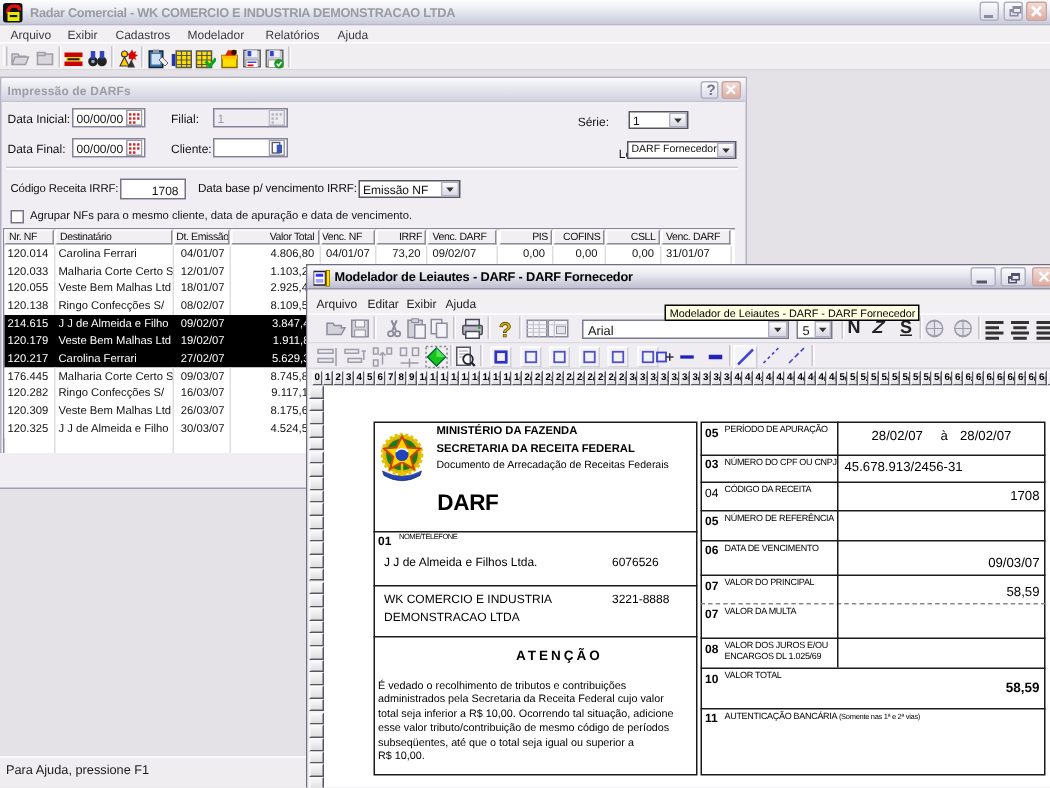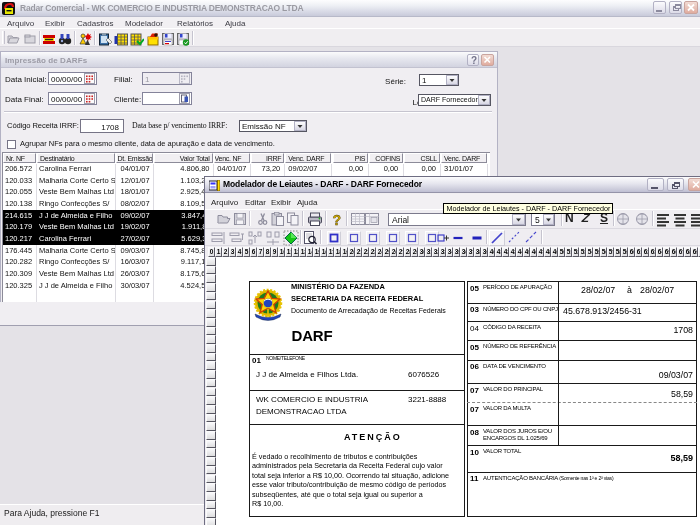--- a/index.html
+++ b/index.html
@@ -223,21 +223,21 @@
 <div style="position:absolute;left:478px;top:95px;width:12px;height:10px;background:linear-gradient(180deg,#fdfdfe,#d8d7e4);border:1px solid #b2b1c4;">
     <svg width="10" height="8">
       <path d="M2.5 3 L5 6 L7.5 3 Z" fill="#333"></path>
     </svg>
   </div>
 <div style="position:absolute;left:4px;top:111px;width:488px;height:2px;border-top:1px solid #c6c4cf;border-bottom:1px solid #fff;"></div>
 <div style="position:absolute;left:7px;top:122px;font-size:7.6px;color:#111;letter-spacing:-0.1px;">Código Receita IRRF:</div>
 <div style="position:absolute;left:80px;top:119px;width:44px;height:14px;background:#fff;border:1px solid #767486;">
     <div style="position:absolute;right:4px;top:2.5px;font-size:8px;color:#111;">1708</div>
   </div>
-<div style="position:absolute;left:132px;top:122px;font-size:7.8px;color:#111;letter-spacing:-0.1px;font-family:Liberation Serif, serif;">Data base p/ vencimento IRRF:</div>
+<div style="position:absolute;left:132px;top:122px;font-size:7.8px;color:#111;letter-spacing:-0.1px;">Data base p/ vencimento IRRF:</div>
 <div style="position:absolute;left:239px;top:120px;width:68px;height:12px;background:#fff;border:1px solid #565662;">
     <div style="position:absolute;left:2px;top:1px;font-size:8px;color:#111;white-space:nowrap;">Emissão NF</div>
   </div>
 <div style="position:absolute;left:294px;top:121px;width:12px;height:10px;background:linear-gradient(180deg,#fdfdfe,#d8d7e4);border:1px solid #b2b1c4;">
     <svg width="10" height="8">
       <path d="M2.5 3 L5 6 L7.5 3 Z" fill="#333"></path>
     </svg>
   </div>
 <div style="position:absolute;left:7px;top:140px;width:9px;height:9px;background:#fff;border:1px solid #767486;"></div>
 <div style="position:absolute;left:20px;top:140px;font-size:7.5px;color:#111;">Agrupar NFs para o mesmo cliente, data de apuração e data de vencimento.</div>
@@ -270,21 +270,21 @@
     <div style="position:absolute;right:2px;top:1px;font-size:7px;color:#111;letter-spacing:-0.25px;white-space:nowrap;">COFINS</div>
   </div>
 <div style="position:absolute;left:404.3px;top:152.8px;width:35.69999999999999px;height:9.8px;background:#f1eff2;border-right:1px solid #8c8b99;border-bottom:1px solid #8c8b99;border-top:1px solid #fff;border-left:1px solid #fff;overflow:hidden;">
     <div style="position:absolute;right:2px;top:1px;font-size:7px;color:#111;letter-spacing:-0.25px;white-space:nowrap;">CSLL</div>
   </div>
 <div style="position:absolute;left:441px;top:152.8px;width:46px;height:9.8px;background:#f1eff2;border-right:1px solid #8c8b99;border-bottom:1px solid #8c8b99;border-top:1px solid #fff;border-left:1px solid #fff;overflow:hidden;">
     <div style="position:absolute;left:2px;top:1px;font-size:7px;color:#111;letter-spacing:-0.25px;white-space:nowrap;">Venc. DARF</div>
   </div>
 <div style="position:absolute;left:3px;top:163.6px;width:485px;height:11.65px;background:#fff;"></div>
 <div style="position:absolute;left:3px;top:163.6px;width:34px;height:11.65px;overflow:hidden;border-right:1px solid #dddce2;">
-    <div style="position:absolute;left:2px;top:1.6px;font-size:7.5px;color:#111;white-space:nowrap;">206.572</div>
+    <div style="position:absolute;left:2px;top:1.6px;font-size:7.5px;color:#111;white-space:nowrap;">120.014</div>
   </div>
 <div style="position:absolute;left:37px;top:163.6px;width:78.5px;height:11.65px;overflow:hidden;border-right:1px solid #dddce2;">
     <div style="position:absolute;left:2px;top:1.6px;font-size:7.5px;color:#111;white-space:nowrap;">Carolina Ferrari</div>
   </div>
 <div style="position:absolute;left:115.5px;top:163.6px;width:38.5px;height:11.65px;overflow:hidden;border-right:1px solid #dddce2;">
     <div style="position:absolute;left:5px;top:1.6px;font-size:7.5px;color:#111;white-space:nowrap;">04/01/07</div>
   </div>
 <div style="position:absolute;left:154px;top:163.6px;width:59.5px;height:11.65px;overflow:hidden;border-right:1px solid #dddce2;">
     <div style="position:absolute;right:3px;top:1.6px;font-size:7.5px;color:#111;white-space:nowrap;">4.806,80</div>
   </div>

